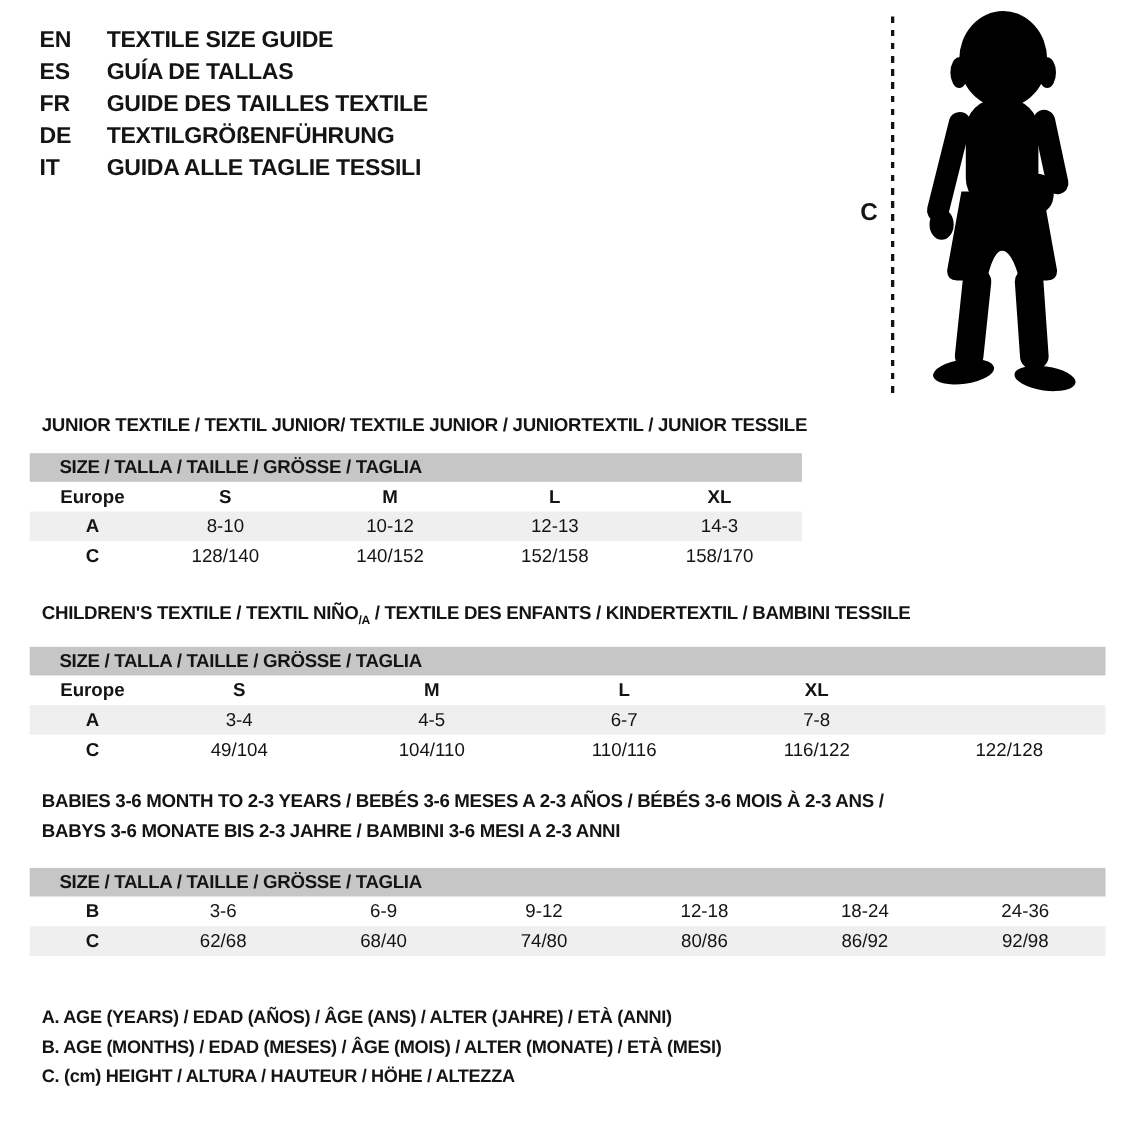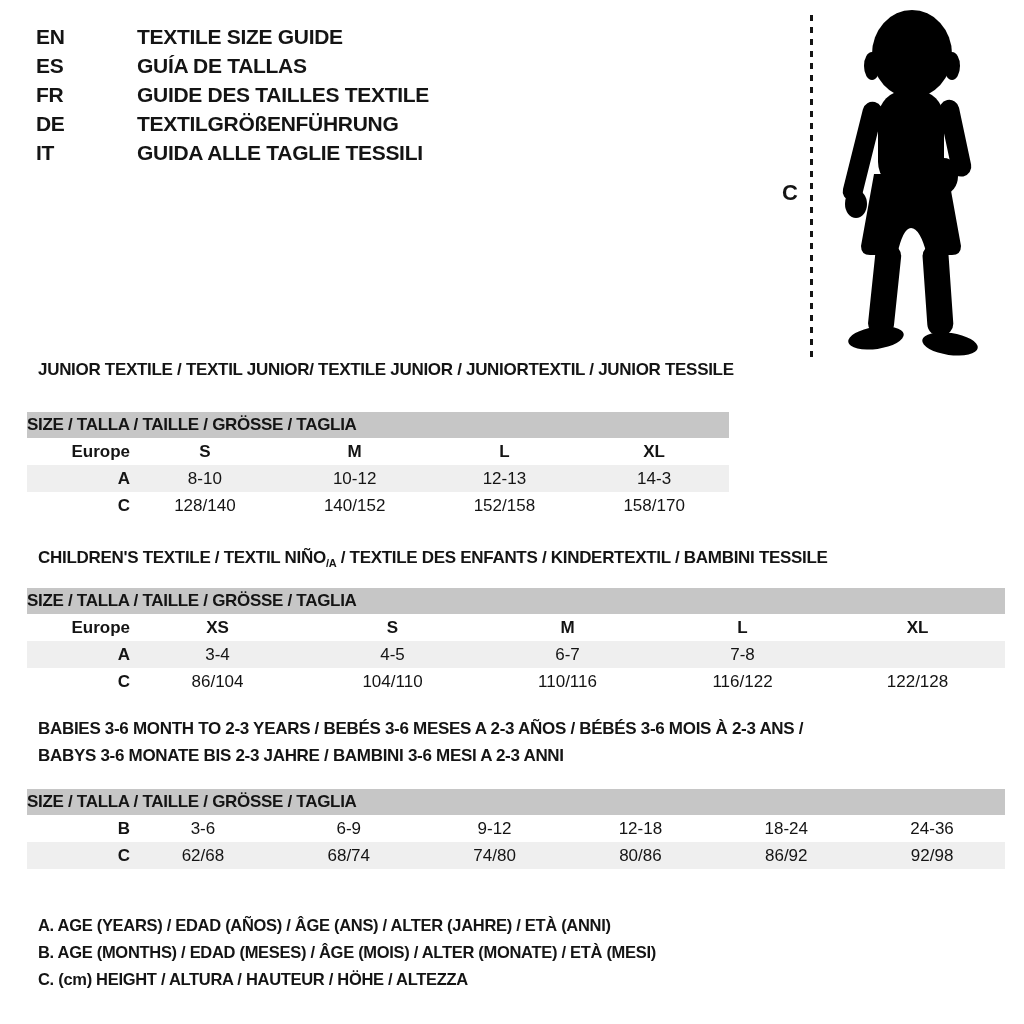--- a/index.html
+++ b/index.html
@@ -15,46 +15,46 @@
     font-family:"Liberation Sans","DejaVu Sans",sans-serif;
     color:var(--ink);
     overflow:hidden;
   }
   
   .lang-list{
     position:absolute;left:36px;top:22px;
     display:flex;flex-direction:column;
     font-weight:700;font-size:21px;letter-spacing:-0.3px;
   }
-  .lang-row{display:grid;grid-template-columns:61px auto;height:29px;line-height:29px;white-space:nowrap;gap:40px;}
+  .lang-row{display:grid;grid-template-columns:61px auto;height:29px;line-height:29px;white-space:nowrap;}
   
   .figure{position:absolute;left:758px;top:5px;width:250px;height:358px;}
   .dotted-line{
     position:absolute;left:52px;top:10px;width:3px;height:345px;
     background:repeating-linear-gradient(to bottom,var(--ink) 0 6px,transparent 6px 12px);
   }
   .measure-label{position:absolute;left:24px;top:175px;font-weight:700;font-size:22px;}
   .baby-svg{position:absolute;left:66px;top:3px;}
   
   .section-title{
     position:absolute;left:38px;
     font-weight:700;font-size:17px;letter-spacing:-0.3px;white-space:nowrap;
   }
   .section-title sub{font-size:11px;font-weight:700;}
   
   .size-table{position:absolute;left:27px;}
   .size-bar{
     background:var(--bar);
     height:26px;line-height:26px;
     font-weight:700;font-size:17px;letter-spacing:-0.3px;
-    padding-left:0;
+    padding-left:27px;
   }
   .trow{display:grid;height:27px;line-height:27px;font-size:17px;}
   .trow.shaded{background:var(--band);}
-  .trow .lbl{padding-left:11px;font-weight:700;text-align:right;}
+  .trow .lbl{padding-left:11px;font-weight:700;text-align:center;}
   .trow .val{text-align:center;}
   .trow.hdr .val{font-weight:700;}
   .t-junior{width:702px;}
   .t-junior .trow{grid-template-columns:103px repeat(4,1fr);}
   .t-children,.t-babies{width:978px;}
   .t-children .trow{grid-template-columns:103px repeat(5,1fr);}
   .t-babies .trow{grid-template-columns:103px repeat(6,1fr);}
   
   .footnotes{position:absolute;left:38px;top:912px;font-weight:700;font-size:16.5px;letter-spacing:-0.3px;}
   .footnotes div{height:27px;line-height:27px;white-space:nowrap;}
@@ -100,21 +100,21 @@
       <ellipse cx="120" cy="168" rx="14" ry="18"></ellipse>
       <path d="M50,166 L124,166 L137,238 Q137,247 128,247 L103,247 Q96,220 87,220 Q79,220 73,247 L46,247 Q37,247 37,238 Z"></path>
       <rect x="52" y="236" width="26" height="92" rx="12" transform="rotate(6 65 240)"></rect>
       <rect x="98" y="236" width="26" height="92" rx="12" transform="rotate(-4 111 240)"></rect>
       <ellipse cx="52" cy="330" rx="28" ry="11" transform="rotate(-8 52 330)"></ellipse>
       <ellipse cx="126" cy="336" rx="28" ry="11" transform="rotate(8 126 336)"></ellipse>
     </g>
   </svg>
 </div>
 
-<div class="section-title" style="top:360px">JUNIOR TEXTILE / TEXTIL JUNIOR/ TEXTILE JUNIOR / JUNIORTEXTIL / JUNIOR TESSILE</div>
+<div class="section-title" style="top:377px">JUNIOR TEXTILE / TEXTIL JUNIOR/ TEXTILE JUNIOR / JUNIORTEXTIL / JUNIOR TESSILE</div>
 <div class="size-table t-junior" style="top:412px">
   <div class="size-bar">SIZE / TALLA / TAILLE / GRÖSSE / TAGLIA</div>
   <div class="trow hdr">
     <span class="lbl">Europe</span>
     <span class="val">S</span>
     <span class="val">M</span>
     <span class="val">L</span>
     <span class="val">XL</span>
   </div>
   <div class="trow shaded">
@@ -133,36 +133,35 @@
   </div>
 </div>
 
 <div class="section-title" style="top:548px">
   <span>CHILDREN'S TEXTILE / TEXTIL NIÑO</span><sub>/A</sub><span> / TEXTILE DES ENFANTS / KINDERTEXTIL / BAMBINI TESSILE</span>
 </div>
 <div class="size-table t-children" style="top:588px">
   <div class="size-bar">SIZE / TALLA / TAILLE / GRÖSSE / TAGLIA</div>
   <div class="trow hdr">
     <span class="lbl">Europe</span>
-    <span class="val">XS</span>
     <span class="val">S</span>
     <span class="val">M</span>
     <span class="val">L</span>
     <span class="val">XL</span>
   </div>
   <div class="trow shaded">
     <span class="lbl">A</span>
     <span class="val">3-4</span>
     <span class="val">4-5</span>
     <span class="val">6-7</span>
     <span class="val">7-8</span>
   </div>
   <div class="trow">
     <span class="lbl">C</span>
-    <span class="val">86/104</span>
+    <span class="val">49/104</span>
     <span class="val">104/110</span>
     <span class="val">110/116</span>
     <span class="val">116/122</span>
     <span class="val">122/128</span>
   </div>
 </div>
 
 <div class="section-title" style="top:719px">BABIES 3-6 MONTH TO 2-3 YEARS / BEBÉS 3-6 MESES A 2-3 AÑOS / BÉBÉS 3-6 MOIS À 2-3 ANS /</div>
 <div class="section-title" style="top:746px">BABYS 3-6 MONATE BIS 2-3 JAHRE / BAMBINI 3-6 MESI A 2-3 ANNI</div>
 <div class="size-table t-babies" style="top:789px">
@@ -172,21 +171,21 @@
     <span class="val">3-6</span>
     <span class="val">6-9</span>
     <span class="val">9-12</span>
     <span class="val">12-18</span>
     <span class="val">18-24</span>
     <span class="val">24-36</span>
   </div>
   <div class="trow shaded">
     <span class="lbl">C</span>
     <span class="val">62/68</span>
-    <span class="val">68/74</span>
+    <span class="val">68/40</span>
     <span class="val">74/80</span>
     <span class="val">80/86</span>
     <span class="val">86/92</span>
     <span class="val">92/98</span>
   </div>
 </div>
 
 <div class="footnotes">
   <div>A. AGE (YEARS) / EDAD (AÑOS) / ÂGE (ANS) / ALTER (JAHRE) / ETÀ (ANNI)</div>
   <div>B. AGE (MONTHS) / EDAD (MESES) / ÂGE (MOIS) / ALTER (MONATE) / ETÀ (MESI)</div>

